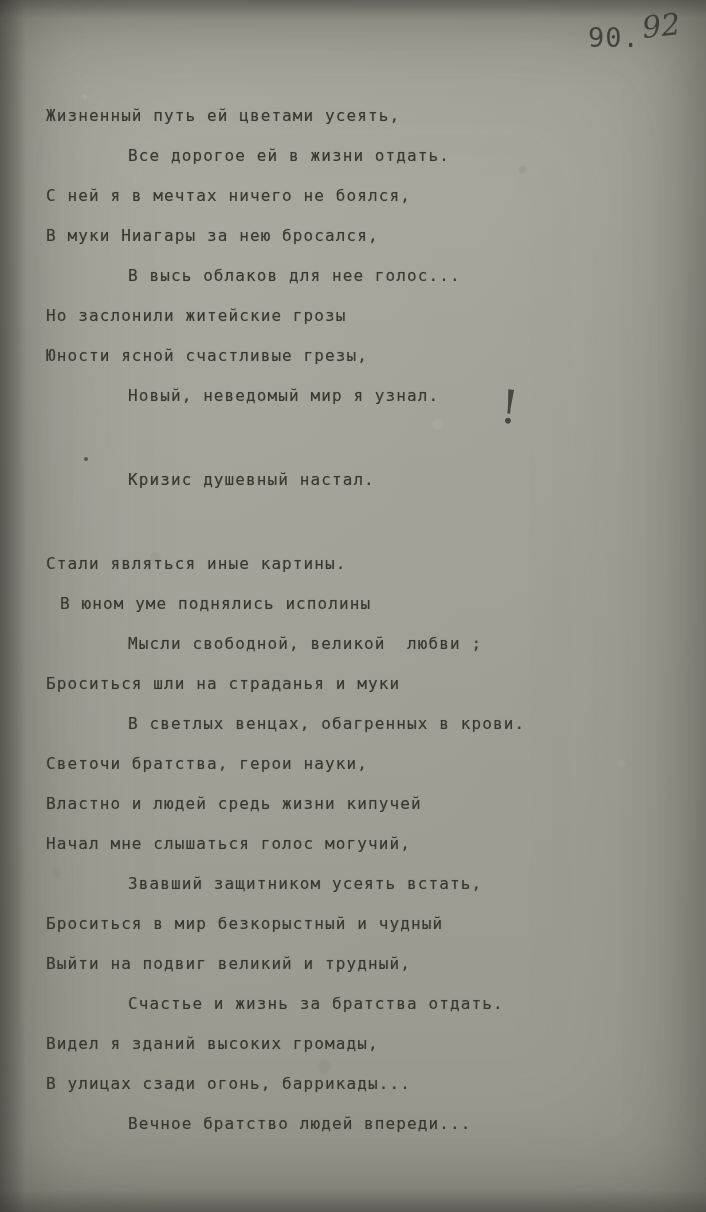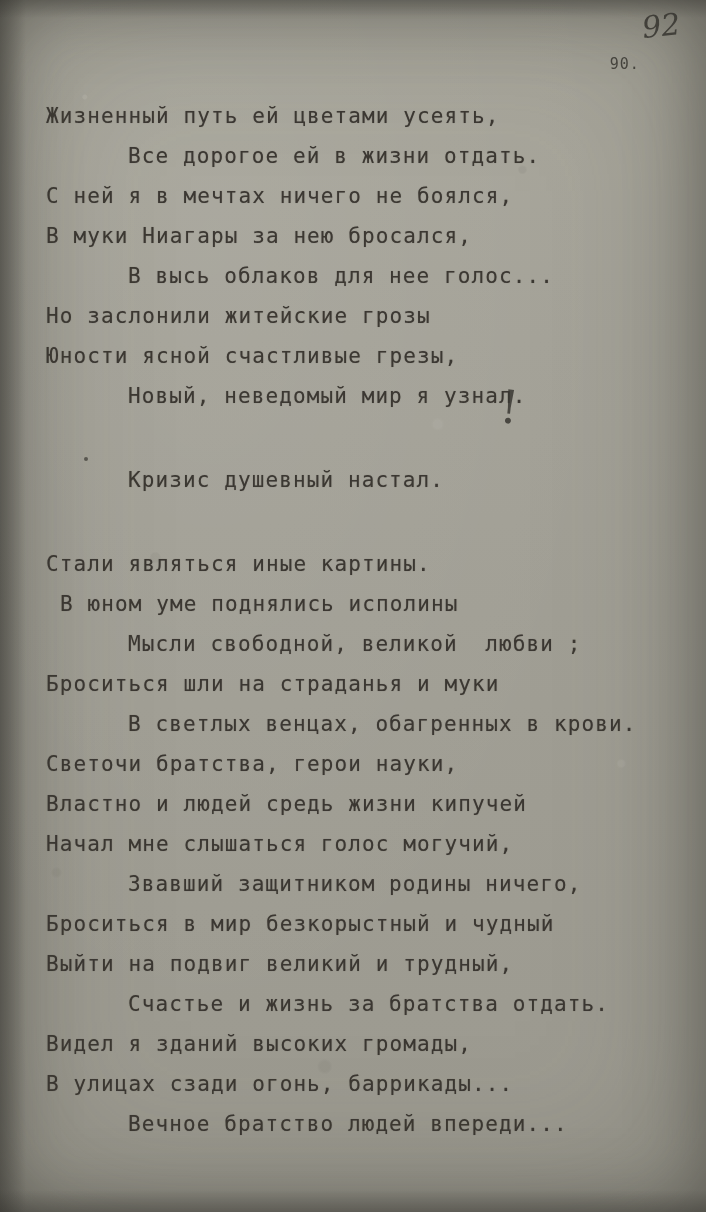--- a/index.html
+++ b/index.html
@@ -68,25 +68,24 @@
   .folio {
     position: absolute;
     top: 22px;
     right: 26px;
     display: flex;
     align-items: flex-start;
     gap: 2px;
   }
   .folio-typed {
     font-family: "DejaVu Sans Mono", "Liberation Mono", monospace;
-    font-size: 15px;
+    font-size: 27px;
     letter-spacing: 1px;
     color: #36342f;
     opacity: .85;
-    margin-top: 33px;
   }
   .folio-hand {
     font-family: "DejaVu Serif", "Liberation Serif", serif;
     font-size: 30px;
     font-style: italic;
     color: #3a3833;
     line-height: .9;
     transform: translateY(-10px) rotate(-6deg);
     opacity: .9;
   }
@@ -94,21 +93,21 @@
   
   .poem {
     position: absolute;
     left: 0;
     right: 0;
     top: 96px;
     padding: 0 26px 0 46px;
   }
   .line {
     font-family: "DejaVu Sans Mono", "Liberation Mono", monospace;
-    font-size: 21px;
+    font-size: 16px;
     letter-spacing: 1.1px;
     color: #332f2a;
     line-height: 40px;
     white-space: pre;
     text-shadow: 0 0 1px rgba(60,55,48,0.45);
     opacity: .92;
   }
   .line.indent  { padding-left: 82px; }
   .line.indent2 { padding-left: 14px; }
   .line.gap-lg  { margin-top: 44px; }
@@ -158,21 +157,21 @@
       <div class="line indent">Новый, неведомый мир я узнал.</div>
       <div class="line indent gap-lg">Кризис душевный настал.</div>
       <div class="line gap-lg">Стали являться иные картины.</div>
       <div class="line indent2">В юном уме поднялись исполины</div>
       <div class="line indent">Мысли свободной, великой  любви ;</div>
       <div class="line">Броситься шли на страданья и муки</div>
       <div class="line indent">В светлых венцах, обагренных в крови.</div>
       <div class="line">Светочи братства, герои науки,</div>
       <div class="line">Властно и людей средь жизни кипучей</div>
       <div class="line">Начал мне слышаться голос могучий,</div>
-      <div class="line indent">Звавший защитником родины ничего,</div>
+      <div class="line indent">Звавший защитником усеять встать,</div>
       <div class="line">Броситься в мир безкорыстный и чудный</div>
       <div class="line">Выйти на подвиг великий и трудный,</div>
       <div class="line indent">Счастье и жизнь за братства отдать.</div>
       <div class="line">Видел я зданий высоких громады,</div>
       <div class="line">В улицах сзади огонь, баррикады...</div>
       <div class="line indent">Вечное братство людей впереди...</div>
     </div>
 
   <div class="hand-mark">!</div>
 

